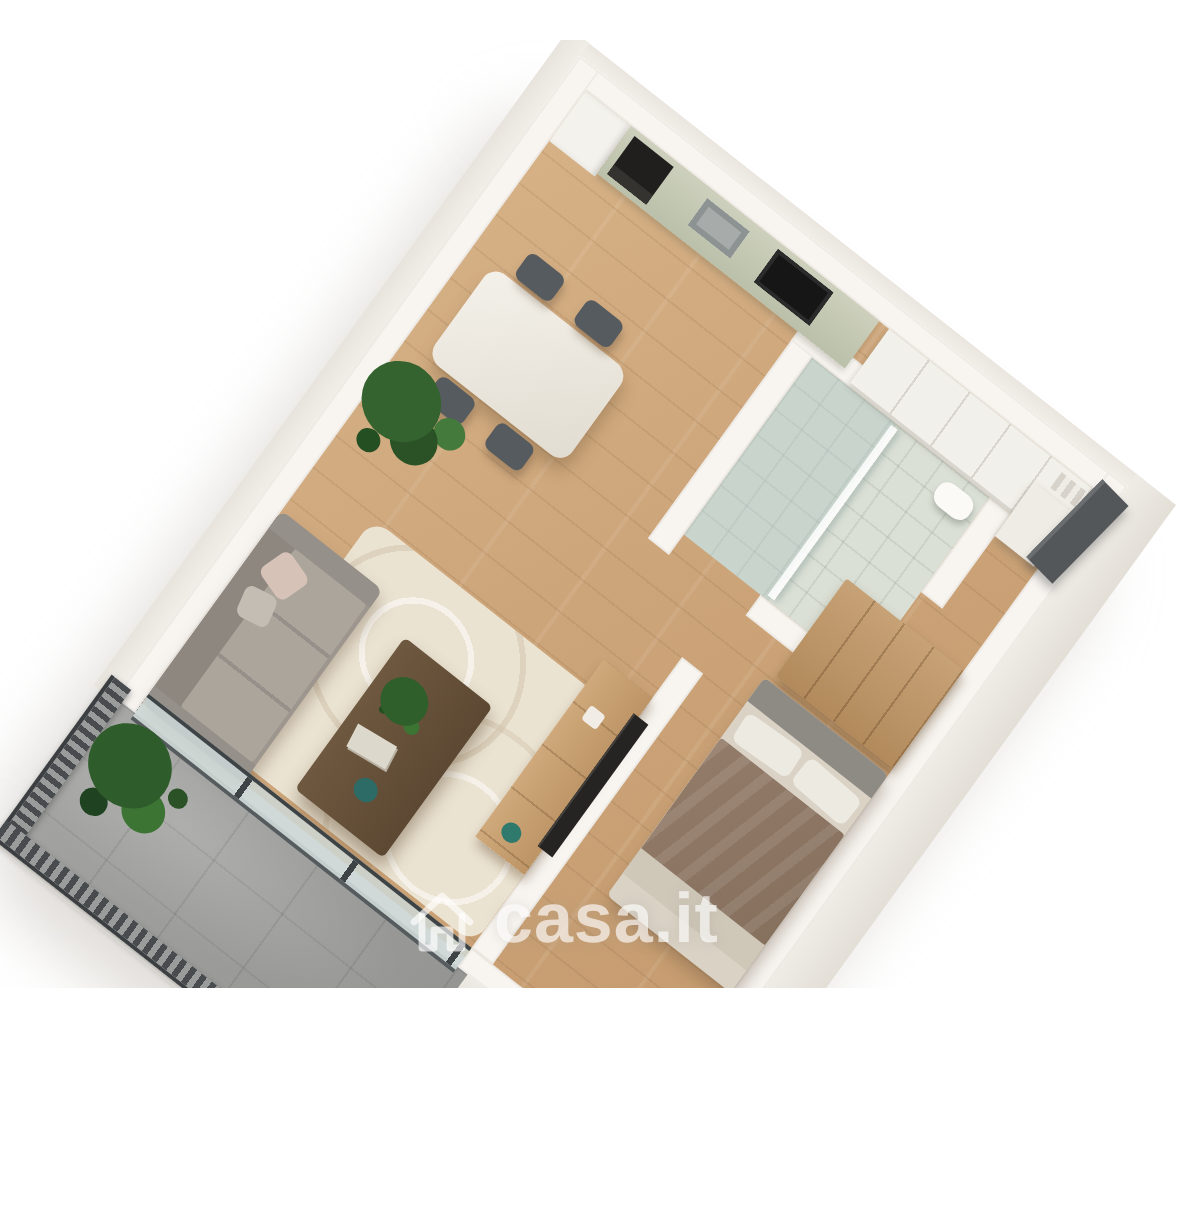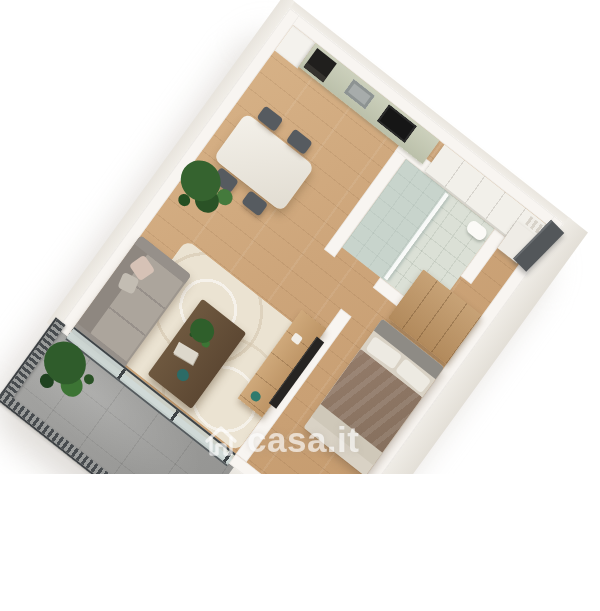--- a/index.html
+++ b/index.html
@@ -1,17 +1,17 @@
 <!DOCTYPE html>
 <html><head>
 <meta charset="utf-8">
 <style>
   html,body{margin:0;padding:0;background:#ffffff;}
   #stage{position:relative;width:600px;height:474px;overflow:hidden;background:#ffffff;
-         font-family:"Liberation Sans",sans-serif;}
+         font-family:"Liberation Sans",sans-serif;margin-top:20px;}
   .p{position:absolute;}
 
   
   #plan{position:absolute;left:0;top:0;width:380px;height:540px;
         transform-origin:0 0;
         transform:matrix(0.815,0.641,-0.572,0.79,290,8);}
 
   
   #ground-shadow{left:-16px;top:26px;width:372px;height:500px;background:rgba(188,182,172,0.45);
                  border-radius:48px;filter:blur(16px);}

